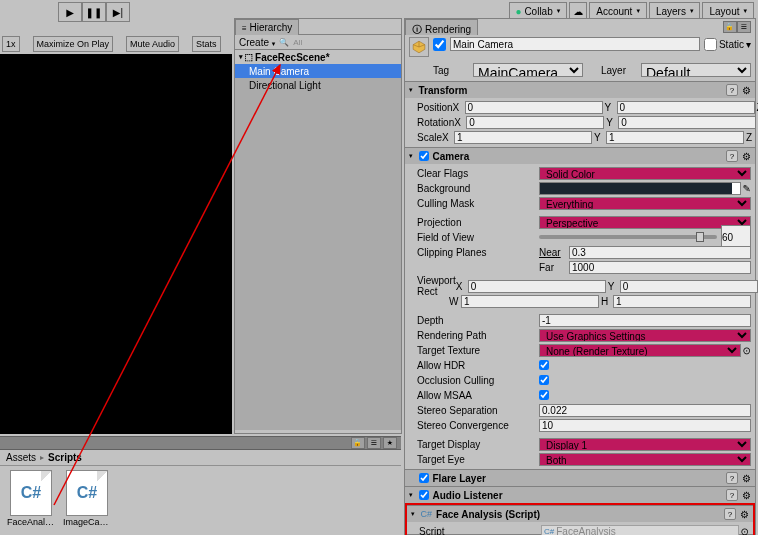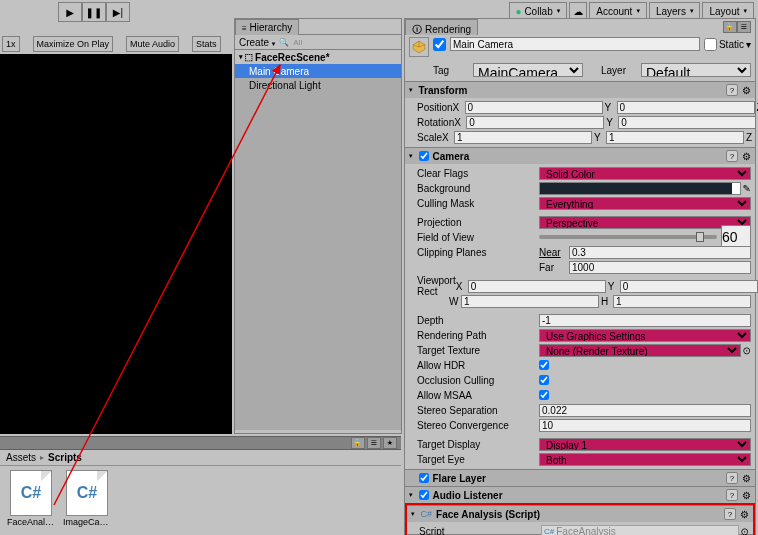--- a/index.html
+++ b/index.html
@@ -66,21 +66,21 @@
   .prop-row .pfield { flex:1; display:flex; gap:2px; align-items:center; }
   .xyz-lbl { font-size:10px; min-width:10px; }
   .pfield input[type=text], .pfield select { flex:1; min-width:20px; height:13px; border:1px solid #808080; background:#eee; font-size:10px; padding:0 2px; }
   .pfield select { background:#be185d; }
   .pfield input[type=checkbox] { width:10px; height:10px; }
   .color-swatch { flex:1; height:13px; background:#1a2530; border:1px solid #808080; position:relative; }
   .color-swatch::after { content:""; position:absolute; right:0; top:0; bottom:0; width:8px; background:#fff; }
   .slider-row { display:flex; align-items:center; gap:4px; flex:1; }
   .slider-track { flex:1; height:4px; background:#909090; position:relative; border-radius:2px; }
   .slider-thumb { position:absolute; right:0; top:-3px; width:8px; height:10px; background:#d0d0d0; border:1px solid #606060; }
-  .slider-val { width:30px; height:25px; border:1px solid #808080; background:#eee; font-size:14px; text-align:left; padding:0 0; }
+  .slider-val { width:30px; height:25px; border:1px solid #808080; background:#eee; font-size:10px; text-align:left; padding:0 0; }
   
   .highlighted-comp { border:2px solid #e00000; }
   .readonly-field { flex:1; height:13px; border:1px solid #a0a0a0; background:#d8d8d8; font-size:10px; padding:0 2px; display:flex; align-items:center; color:#888; }
   
   
   .arrow-svg { position:absolute; top:0; left:0; width:758px; height:535px; pointer-events:none; z-index:100; }
 </style>
 </head>
 <body>
 

